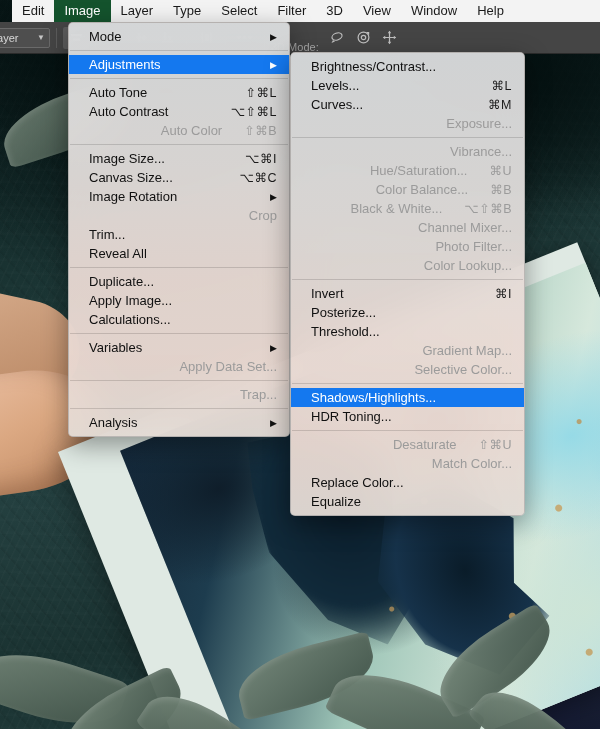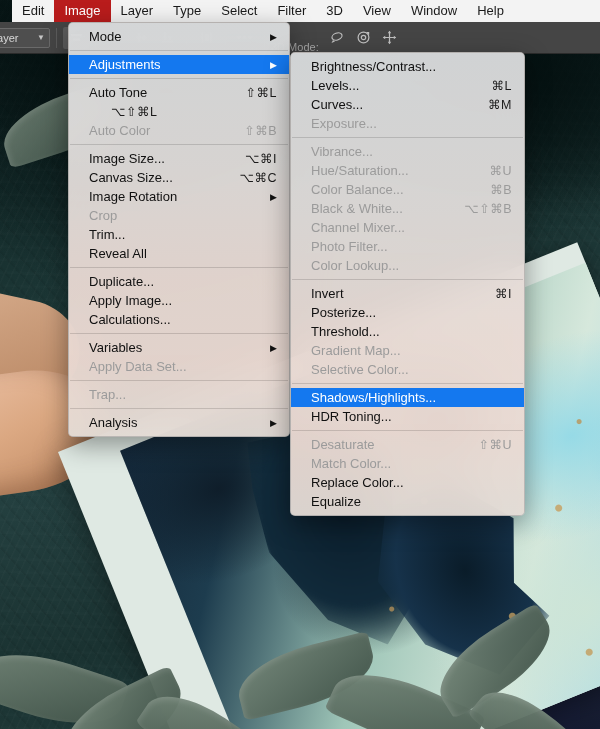--- a/index.html
+++ b/index.html
@@ -182,21 +182,21 @@
   
   .menubar {
     position: absolute; left: 12px; top: 0; width: 600px; height: 22px;
     background: #f3f3f3;
     display: flex; align-items: flex-end;
     font-size: 13px; color: #1a1a1a;
   }
   .menubar .mi {
     padding: 0 10px; height: 22px; line-height: 22px; white-space: nowrap;
   }
-  .menubar .mi.open { background: #b91c1c; color: #fff; }
+  .menubar .mi.open { background: #14532d; color: #fff; }
 
   
   .menu {
     position: absolute;
     background: rgba(236,232,230,.90);
     backdrop-filter: blur(18px);
     -webkit-backdrop-filter: blur(18px);
     border: 1px solid rgba(150,146,144,.55);
     border-radius: 5px;
     box-shadow: 0 8px 26px rgba(0,0,0,.38);
@@ -217,21 +217,21 @@
   .menu-items { position: relative; }
   .row {
     position: relative;
     display: flex; align-items: center;
     height: 19px; padding: 0 12px 0 20px;
     white-space: nowrap;
   }
   .row .lbl { flex: 1; }
   .row .sc { color: #1a1a1a; font-size: 12.5px; margin-left: 22px; letter-spacing: .5px; }
   .row .arr { font-size: 9px; margin-left: 18px; }
-  .row.disabled { color: #9b9b9b; }
+  .row.disabled { color: #9b9b9b; text-align: right; }
   .row.disabled .sc { color: #9b9b9b; }
   .row.sel { background: #1478ef; color: #fff; }
   .row.sel .sc, .row.sel .arr { color: #fff; }
   .sep { height: 1px; margin: 4px 1px; background: rgba(0,0,0,.14); }
 
   #image-menu { left: 46px; top: 22px; width: 222px; }
   #adjust-menu { left: 268px; top: 52px; width: 235px; }
 </style>
 </head>
 <body>
@@ -368,20 +368,21 @@
         <div class="row sel">
           <span class="lbl">Adjustments</span>
           <span class="arr">▶</span>
         </div>
         <div class="sep"></div>
         <div class="row">
           <span class="lbl">Auto Tone</span>
           <span class="sc">⇧⌘L</span>
         </div>
         <div class="row">
+          <span class="lbl">Auto Contrast</span>
           <span class="sc">⌥⇧⌘L</span>
         </div>
         <div class="row disabled">
           <span class="lbl">Auto Color</span>
           <span class="sc">⇧⌘B</span>
         </div>
         <div class="sep"></div>
         <div class="row">
           <span class="lbl">Image Size...</span>
           <span class="sc">⌥⌘I</span>

